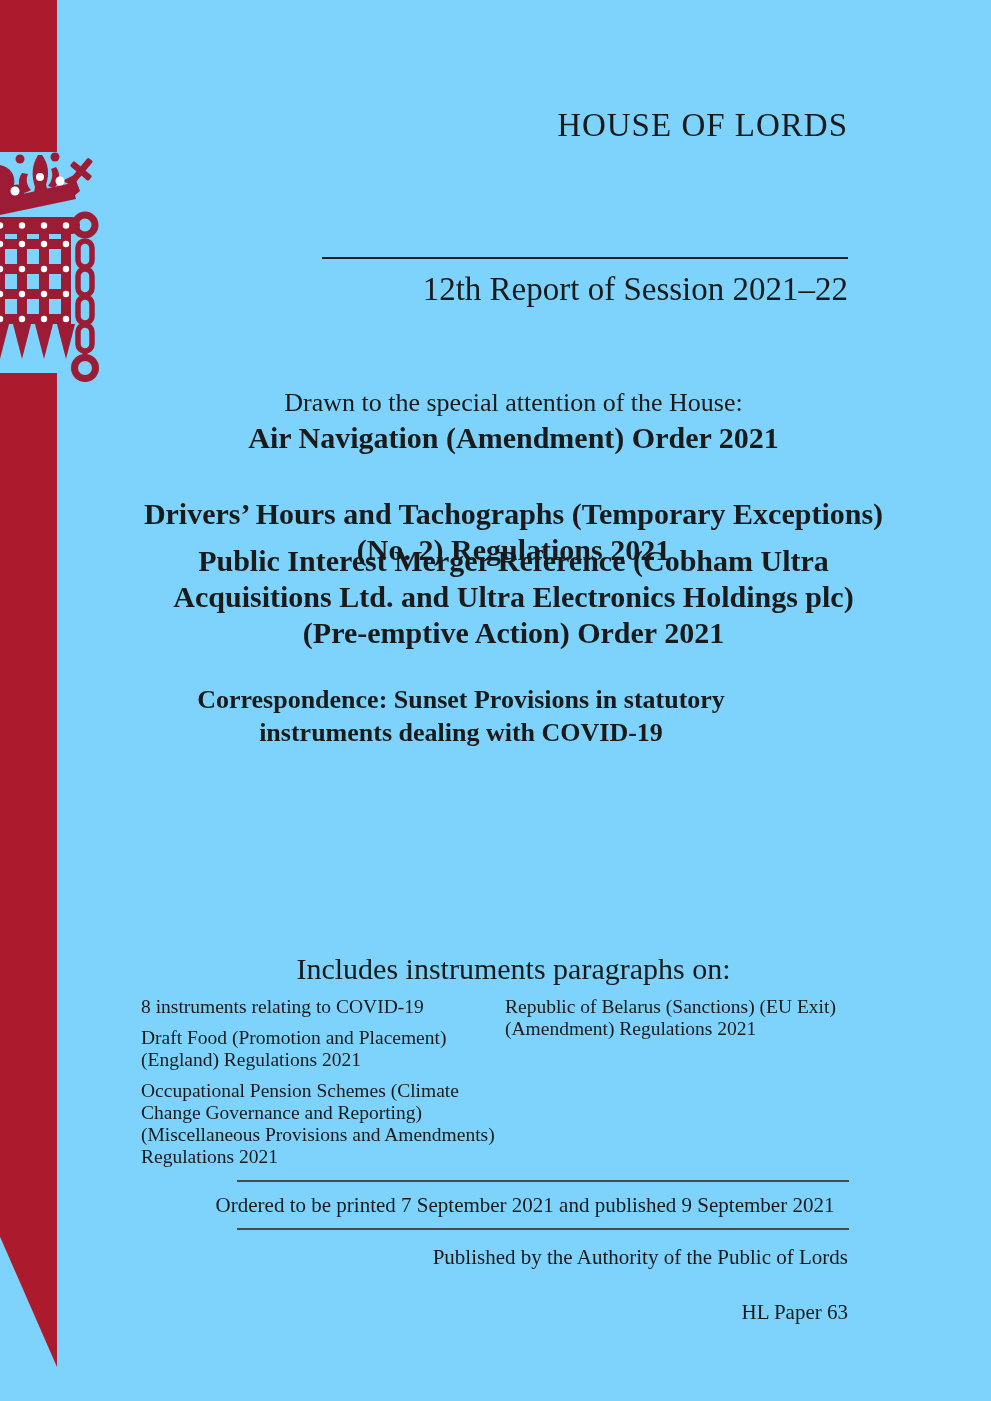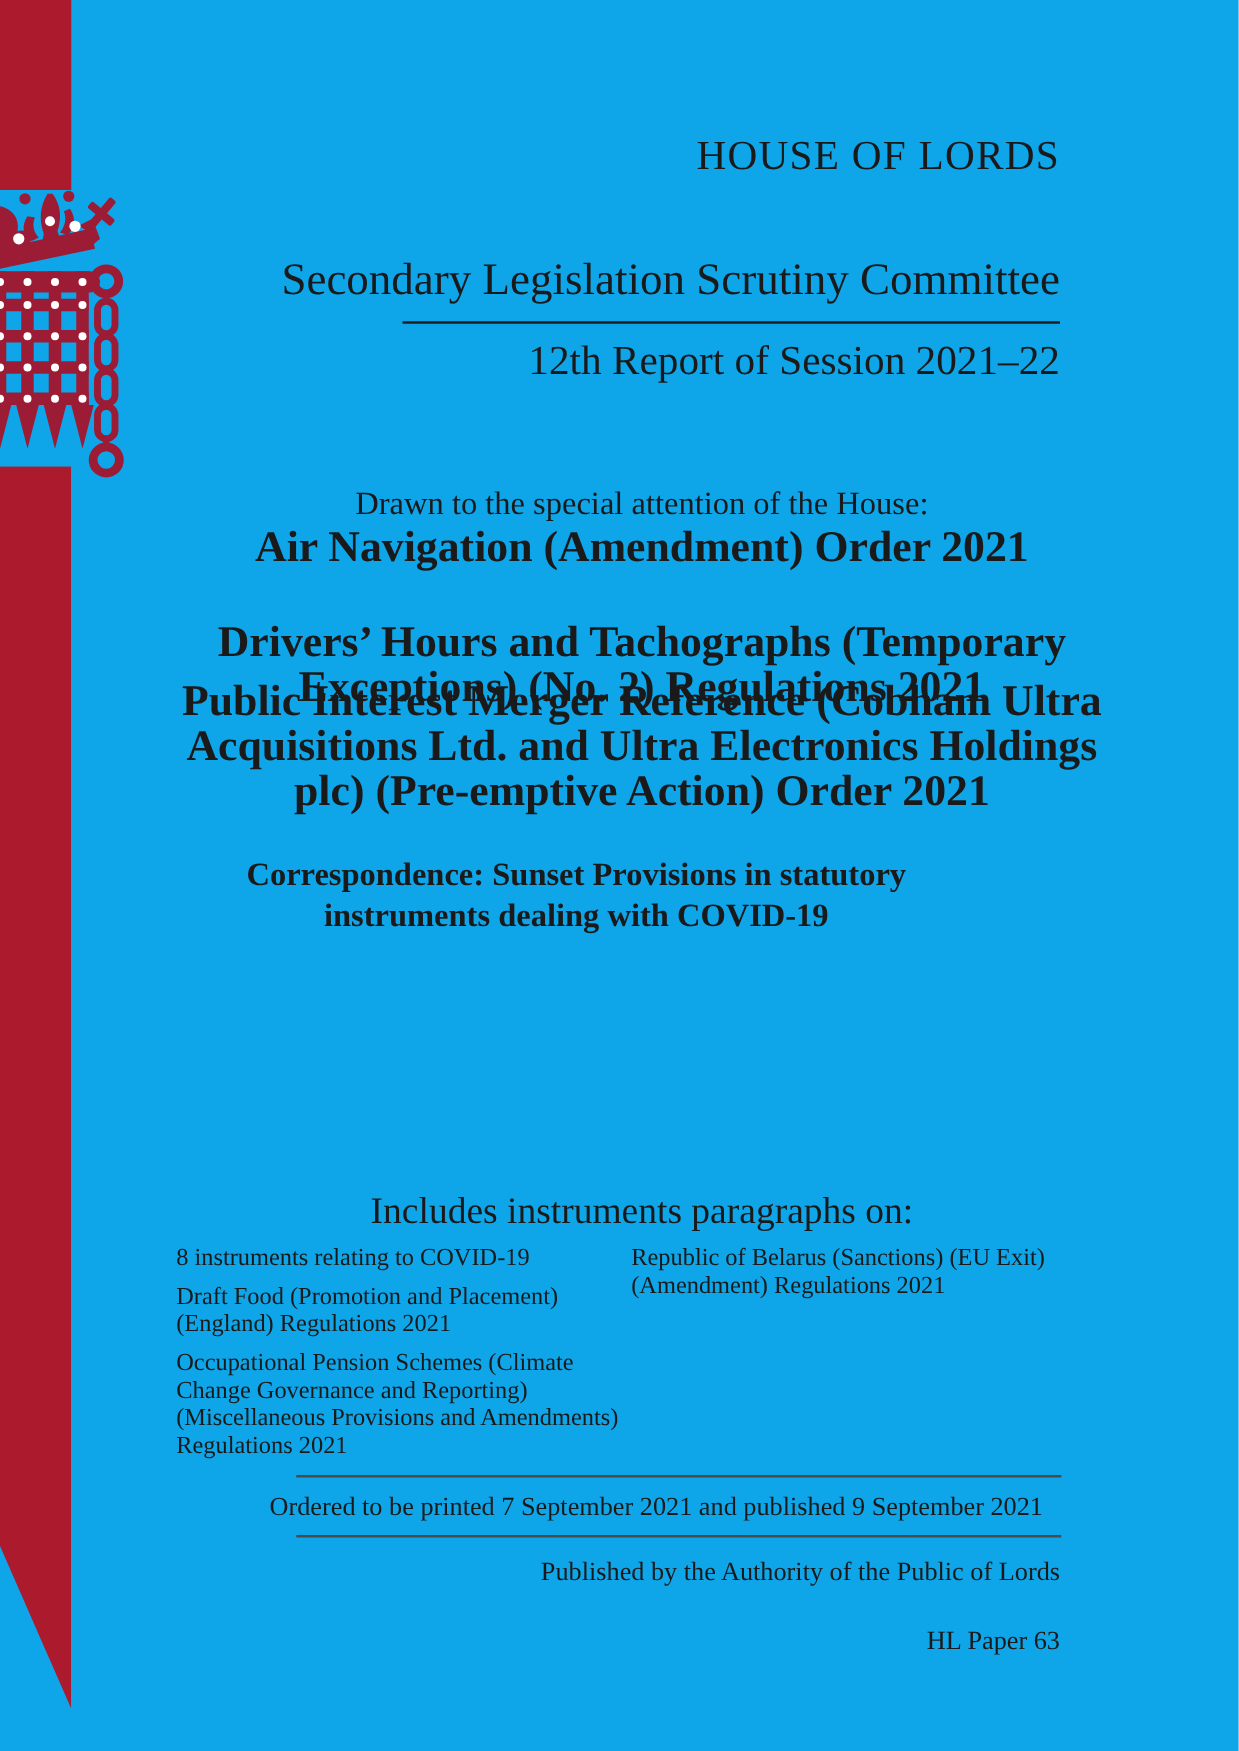--- a/index.html
+++ b/index.html
@@ -5,21 +5,21 @@
   :root{
     --ribbon-red:#AC1A2E;
     --logo-red:#9D1C35;
     --text:#1A1A1A;
     --rule-dark:#1F1F1F;
     --rule-gray:#4A4A4A;
   }
   *{margin:0;padding:0;box-sizing:border-box;}
   html,body{background:#ffffff;}
   .page{
-    position:relative;width:991px;height:1401px;background:#0ea5e9;overflow:hidden;
+    position:relative;width:991px;height:1401px;background:#7dd3fc;overflow:hidden;
     font-family:"Liberation Serif","DejaVu Serif",serif;color:var(--text);
   }
   
   .ribbon-top{position:absolute;left:0;top:0;width:57px;height:152px;background:var(--ribbon-red);}
   .ribbon-tail{
     position:absolute;left:0;top:373px;width:57px;height:994px;background:var(--ribbon-red);
     clip-path:polygon(0 0,100% 0,100% 100%,0 86.9%);
   }
   .logo{position:absolute;left:0;top:147px;}
   .logo .fill{fill:var(--logo-red);}
@@ -29,21 +29,21 @@
   
   .hdr{position:absolute;left:100px;width:748px;text-align:right;white-space:nowrap;line-height:1.2;}
   #house{top:106px;font-size:33px;letter-spacing:1px;}
   #committee{top:202px;font-size:36px;}
   #hdr-rule{position:absolute;left:322px;top:257px;width:526px;height:2px;background:var(--rule-dark);}
   #report{top:270px;font-size:33px;}
 
   
   .body-col{position:absolute;left:141px;line-height:1.2;text-align:center;}
   #drawn{top:387px;font-size:26px;width:745px;}
-  .si{font-weight:bold;font-size:35px;line-height:36px;width:745px;}
+  .si{font-weight:bold;font-size:30px;line-height:36px;width:745px;}
   #si0{top:420px;}
   #si1{top:463px;margin-top:33px;}
   #si2{top:543px;}
   #corr{top:683px;font-weight:bold;font-size:26px;line-height:33px;max-width:640px;}
   #includes{top:951px;font-size:30px;width:745px;}
 
   .info-col{position:absolute;top:996px;font-size:19.5px;line-height:22px;}
   #info-left{left:141px;width:375px;}
   #info-right{left:505px;width:375px;}
   .info-item{margin-bottom:9px;}
@@ -127,21 +127,20 @@
     <circle class="stroke" cx="85" cy="78" r="10" stroke-width="7"></circle>
     <rect class="stroke" x="78" y="94" width="14" height="26" rx="7" stroke-width="5.5"></rect>
     <rect class="stroke" x="78" y="122" width="14" height="26" rx="7" stroke-width="5.5"></rect>
     <rect class="stroke" x="78" y="150" width="14" height="26" rx="7" stroke-width="5.5"></rect>
     <rect class="stroke" x="78" y="178" width="14" height="26" rx="7" stroke-width="5.5"></rect>
     <rect class="fill" x="82.5" y="202" width="5" height="8"></rect>
     <circle class="stroke" cx="85" cy="221" r="10.5" stroke-width="7"></circle>
   </svg>
 
   <div class="hdr" id="house">HOUSE OF LORDS</div>
-  <div class="hdr" id="committee">Secondary Legislation Scrutiny Committee</div>
   <div id="hdr-rule"></div>
   <div class="hdr" id="report">12th Report of Session 2021–22</div>
 
   <div class="body-col" id="drawn">Drawn to the special attention of the House:</div>
   <div class="body-col si" id="si0">Air Navigation (Amendment) Order 2021</div>
   <div class="body-col si" id="si1">Drivers’ Hours and Tachographs (Temporary Exceptions) (No. 2) Regulations 2021</div>
   <div class="body-col si" id="si2">Public Interest Merger Reference (Cobham Ultra Acquisitions Ltd. and Ultra Electronics Holdings plc) (Pre-emptive Action) Order 2021</div>
   <div class="body-col" id="corr">Correspondence: Sunset Provisions in statutory instruments dealing with COVID-19</div>
 
   <div class="body-col" id="includes">Includes instruments paragraphs on:</div>

